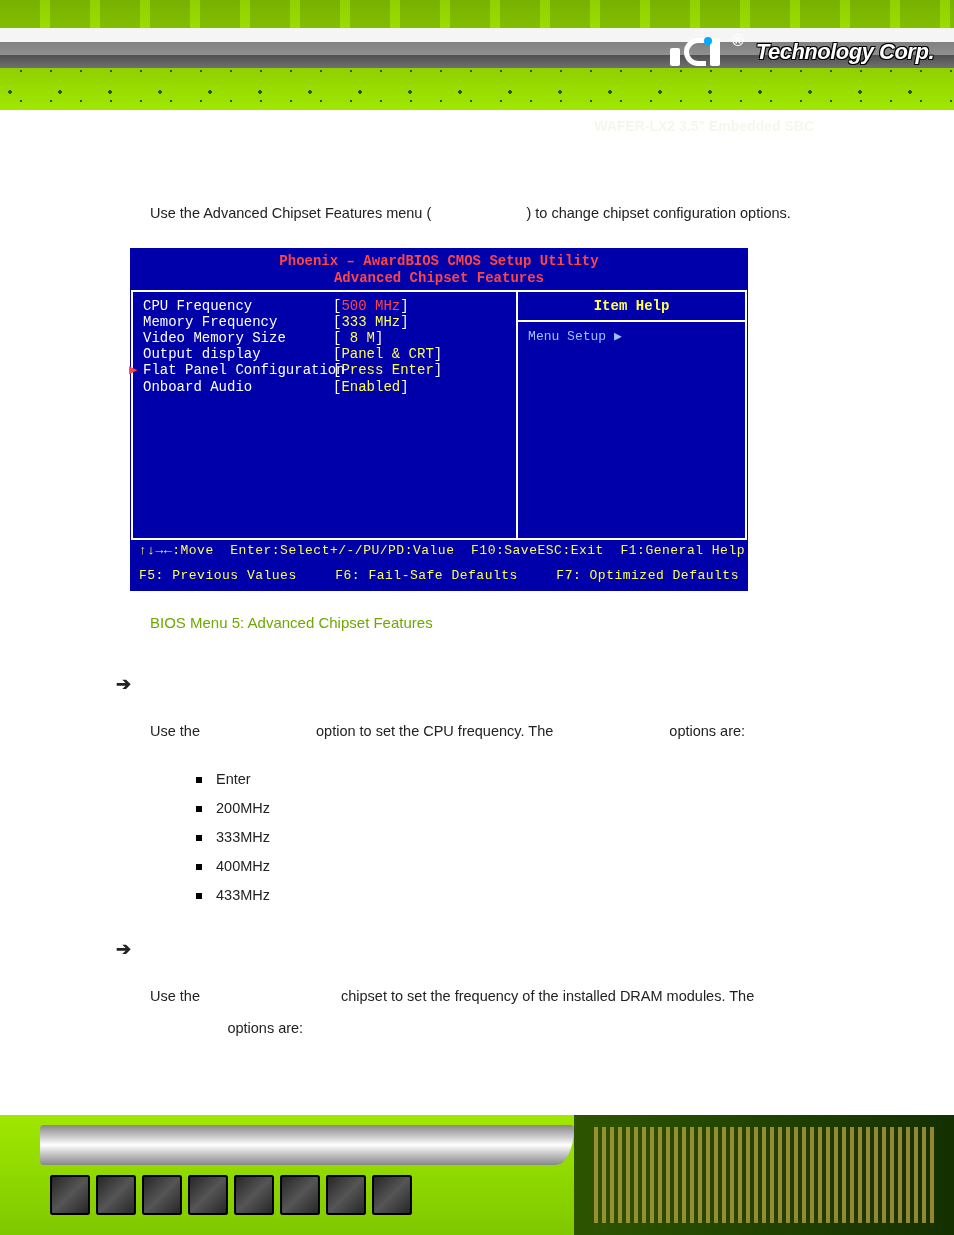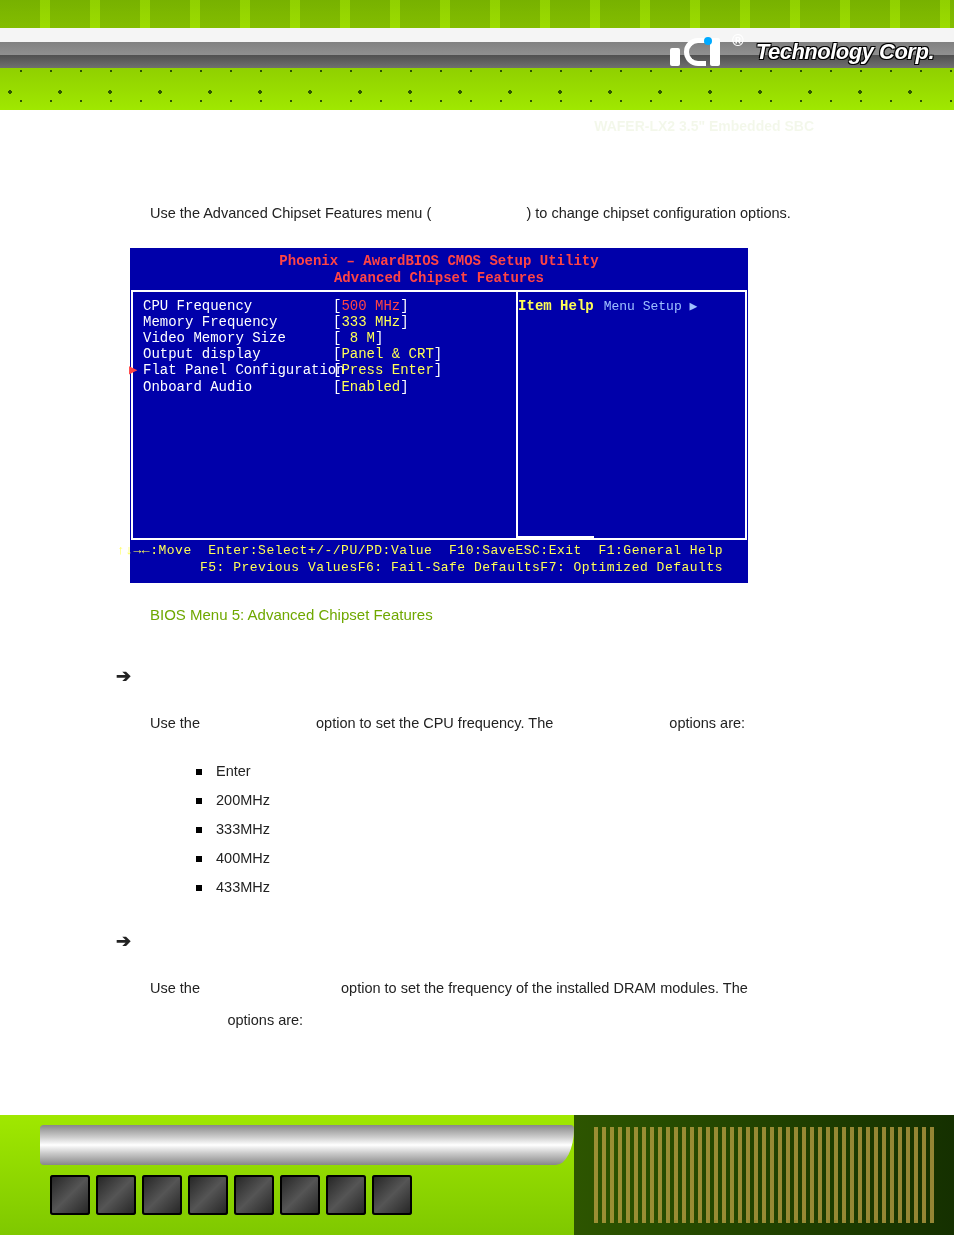--- a/index.html
+++ b/index.html
@@ -120,39 +120,39 @@
   .bios-sub{   background:#0000aa; color:#ff4444; text-align:center; padding:0 0 4px;   font-weight:bold;}
   .bios-body{ display:flex; }
   .bios-left{
     flex:1.6; min-height:250px;
     border:2px solid #fff; border-right:none;
     padding:6px 10px;
   }
   .bios-right{
     flex:1;
     border:2px solid #fff;
-    display:flex; flex-direction:row;
+    display:flex; flex-direction:column;
   }
   .bios-right .help-title{
     text-align:center; color:#ffff55; font-weight:bold;
     padding:6px 0; border-bottom:2px solid #fff;
   }
   .bios-right .help-body{
     padding:8px 10px; color:#9fc0ff; font-size:13px;
   }
   .bios-row{ display:flex; }
   .bios-label{ width:190px; color:#ffffff; white-space:pre; }
   .bios-val{ color:#ffff55; }
   .bios-val .bl{color:#fff;} .bios-val .red{color:#ff4444;}
   .bios-row.withptr::before{
     content:"▶"; color:#ff4444; width:14px; display:inline-block; margin-left:-14px;
   }
   .bios-footer{
-    color:#ffff55; padding:4px 24px 6px; font-size:13px; letter-spacing:.5px;
-    display:flex; flex-direction:column; gap:2px;align-items:flex-end;
+    color:#ffff55; padding:4px 8px 6px; font-size:13px; letter-spacing:.5px;
+    display:flex; flex-direction:column; gap:10px;
   }
   .bios-footer .line{ display:flex; justify-content:space-between; }
   .bios-footer .seg{ white-space:pre; }
 
   .figure-caption{
     font-size:15px; font-weight:normal; color:#6fa800;
     margin:18px 0 30px;
   }
 
   
@@ -279,21 +279,21 @@
       <li>433MHz</li>
     </ul>
 
   <div class="arrow-head">
     <span class="arrow">➔</span>
     <span class="ghost">Memory Frequency [333MHz]</span>
   </div>
   <p class="opt-para">
     <span>Use the </span>
     <b class="ghost">Memory Frequency</b>
-    <span> option to set the frequency of the installed DRAM modules. The </span>
+    <span> chipset to set the frequency of the installed DRAM modules. The </span>
     <b class="ghost">Memory Frequency</b>
     <span> options are:</span>
   </p>
 
 </div>
 
 <div class="footer-page ghost">Page 89</div>
 
 <div class="footer-band">
   <div class="shelf"></div>

